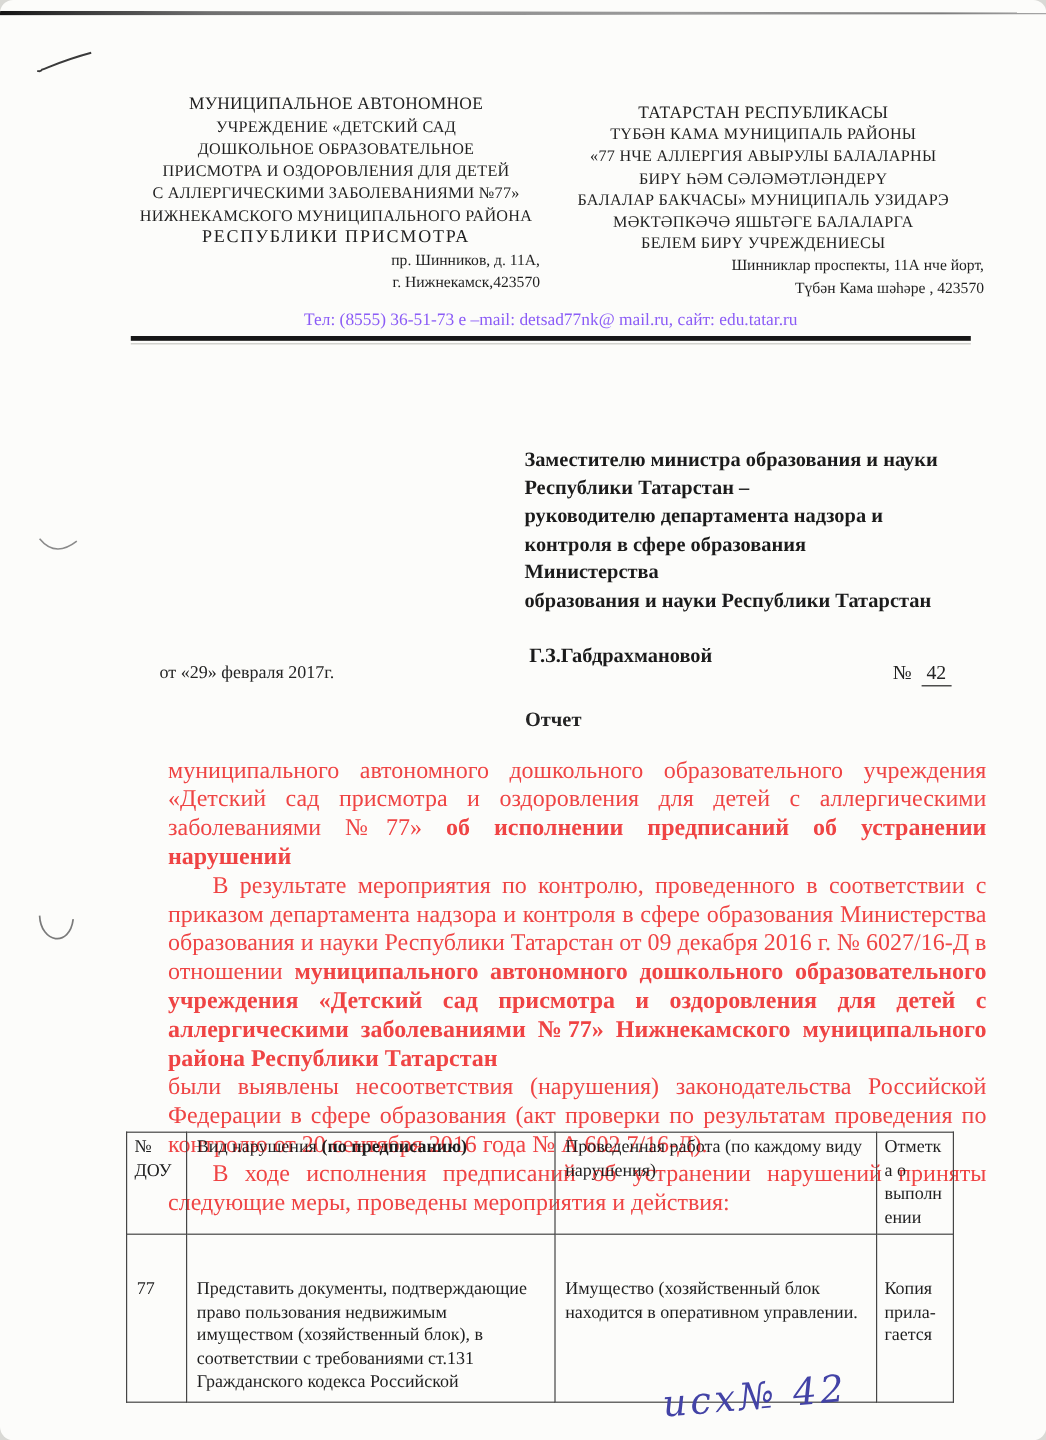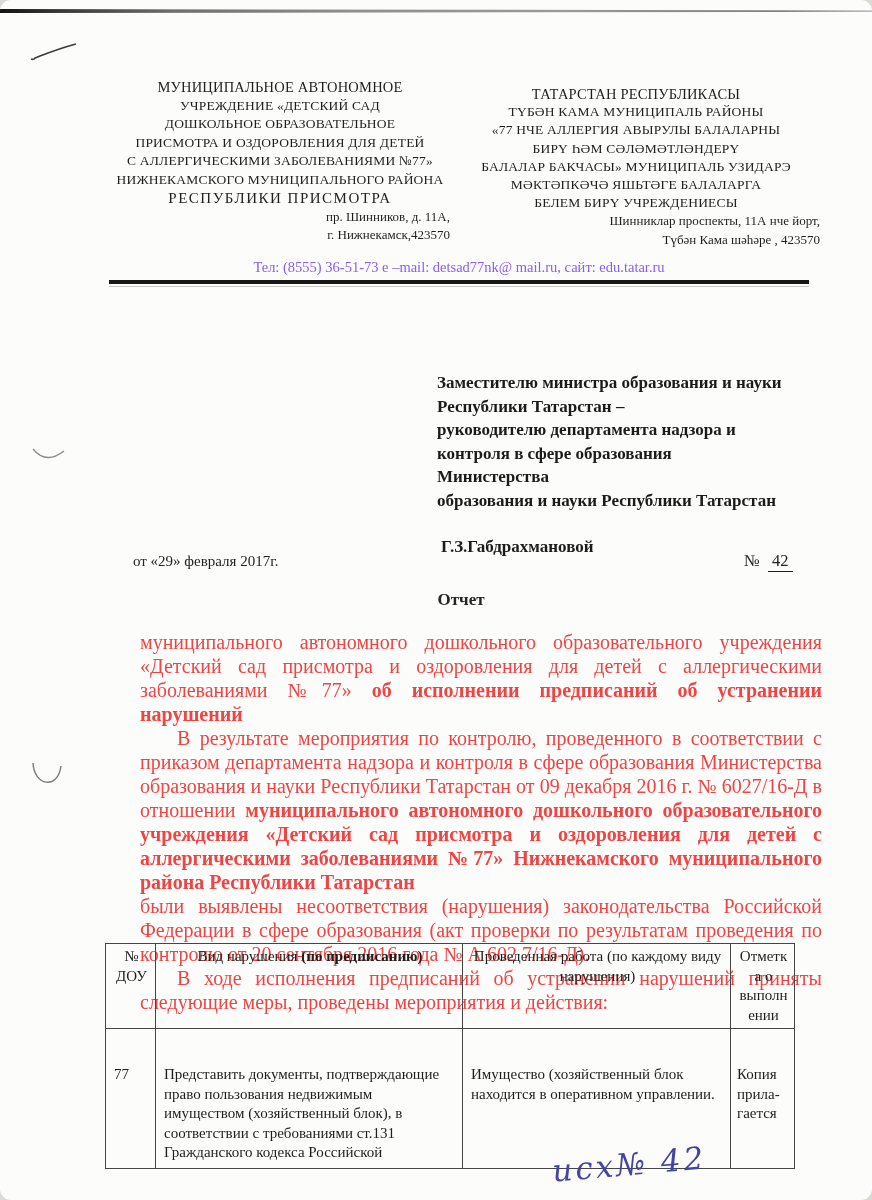--- a/index.html
+++ b/index.html
@@ -34,21 +34,21 @@
   .num-underlined{border-bottom:1.5px solid #222;padding:0 4px 1px 4px;}
   
   .doc-title{position:absolute;top:590px;left:120px;width:682px;text-align:center;font-weight:bold;font-size:17px;}
   .body-text{position:absolute;top:630px;left:120px;width:682px;font-size:20px;line-height:24px;text-align:justify;color:#ef4444;margin-left:20px;}
   .body-text p{margin:0;}
   .indent{text-indent:37px;}
   
   .report-table{position:absolute;top:943px;left:105px;width:689px;border-collapse:collapse;table-layout:fixed;font-size:15px;color:#1e1e1e;}
   .report-table td,.report-table th{border:1.4px solid #454545;vertical-align:top;text-align:left;font-weight:normal;
     padding:3px 6px 3px 8px;line-height:19.5px;overflow-wrap:break-word;}
-  .report-table thead th{height:60px;text-align:center;}
+  .report-table thead th{height:60px;}
   .report-table tbody td{height:100px;padding-top:36px;}
   .mark-cell{padding-left:6px !important;padding-right:4px !important;}
   
   .handwriting{position:absolute;top:1146px;left:552px;
     font-family:"DejaVu Serif",serif;font-style:italic;font-size:31px;
     color:#4343a6;transform:rotate(-5deg);letter-spacing:3px;white-space:nowrap;}
 </style>
 </head>
 <body>
 

